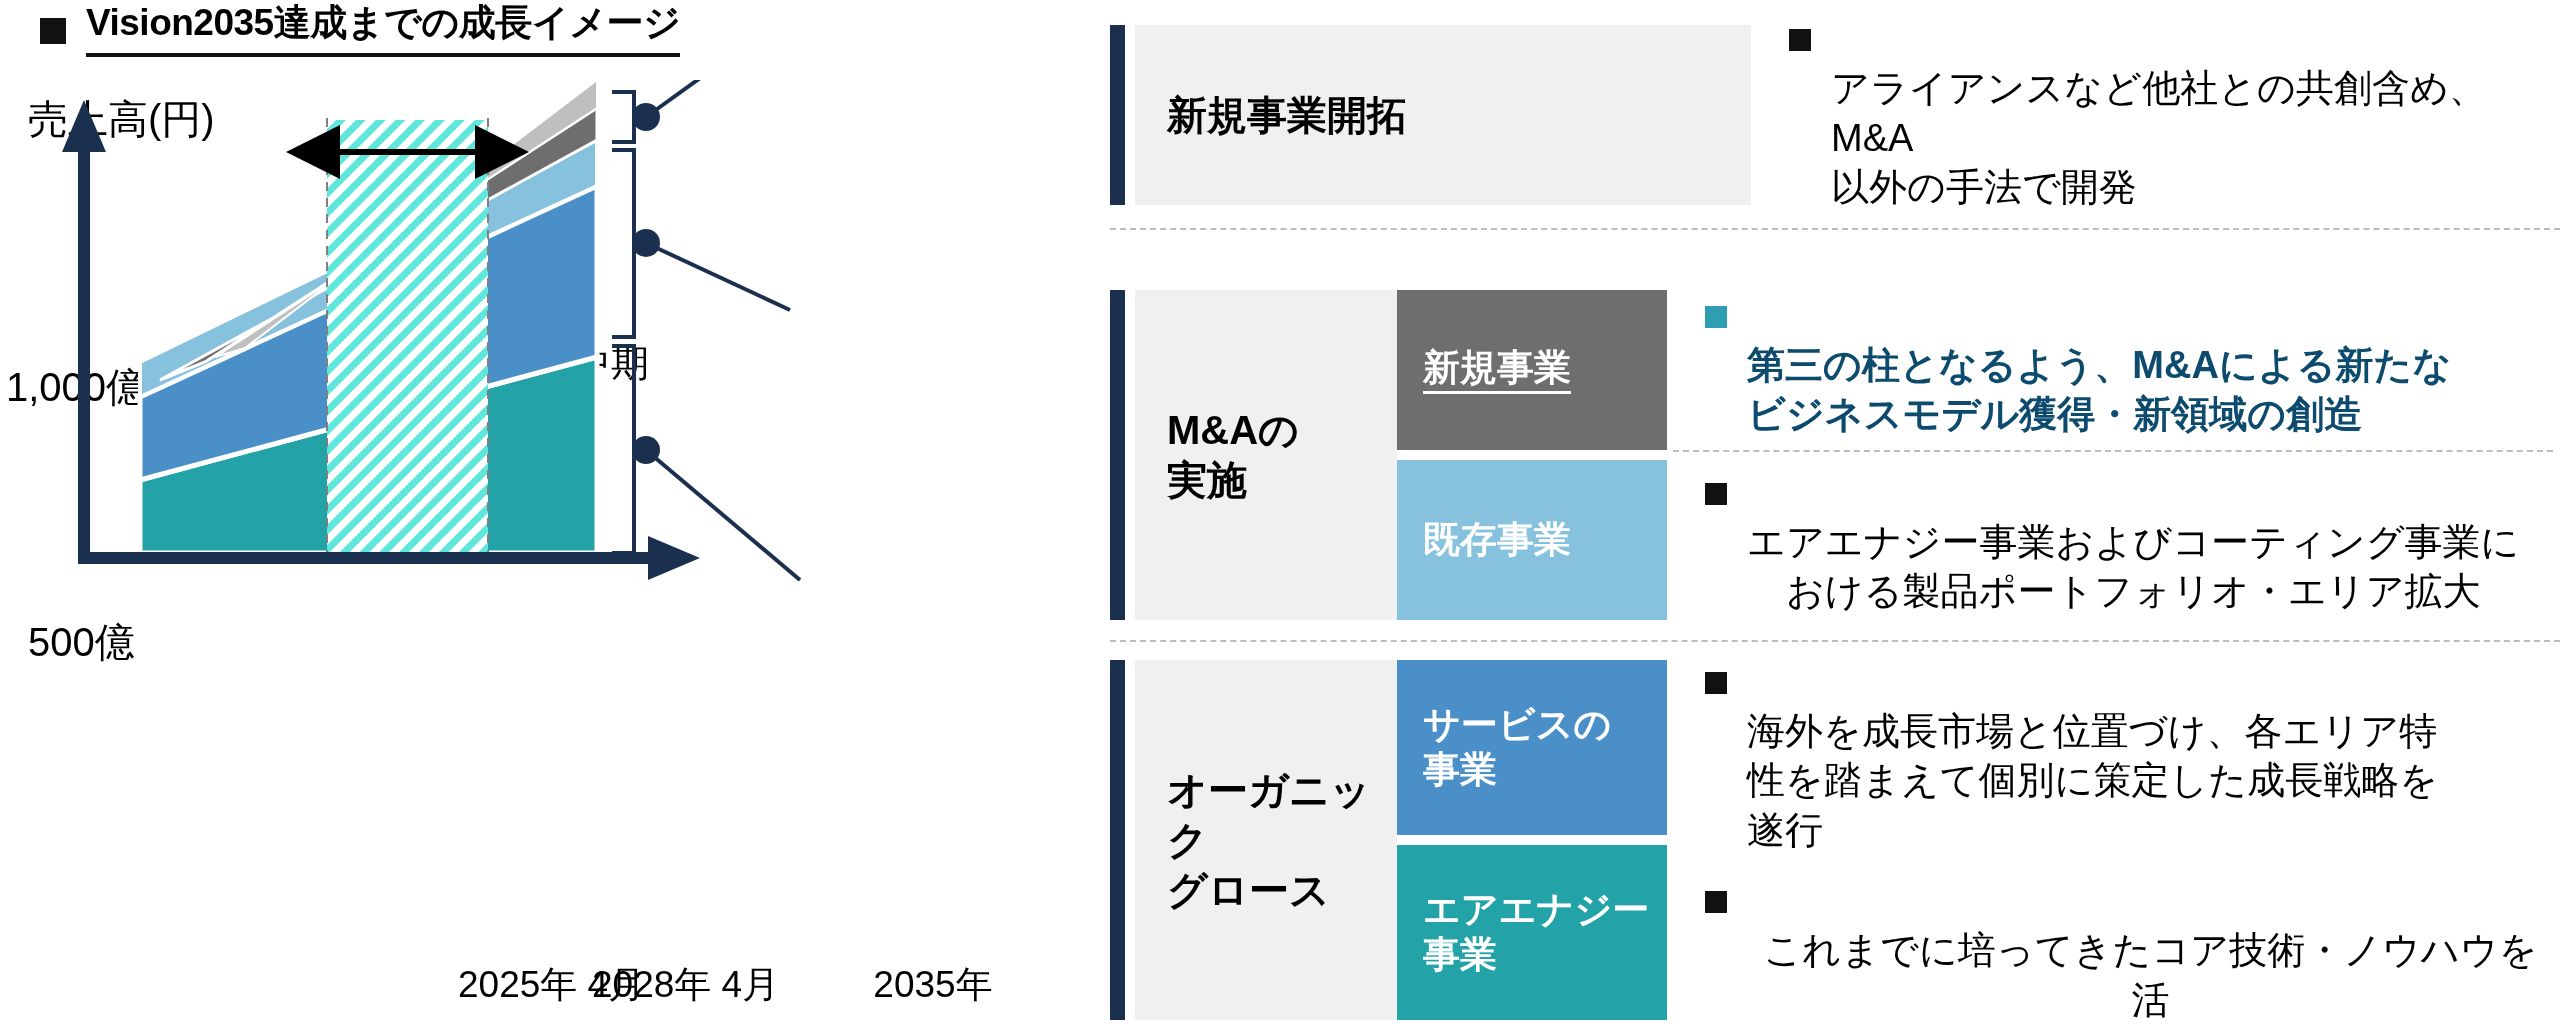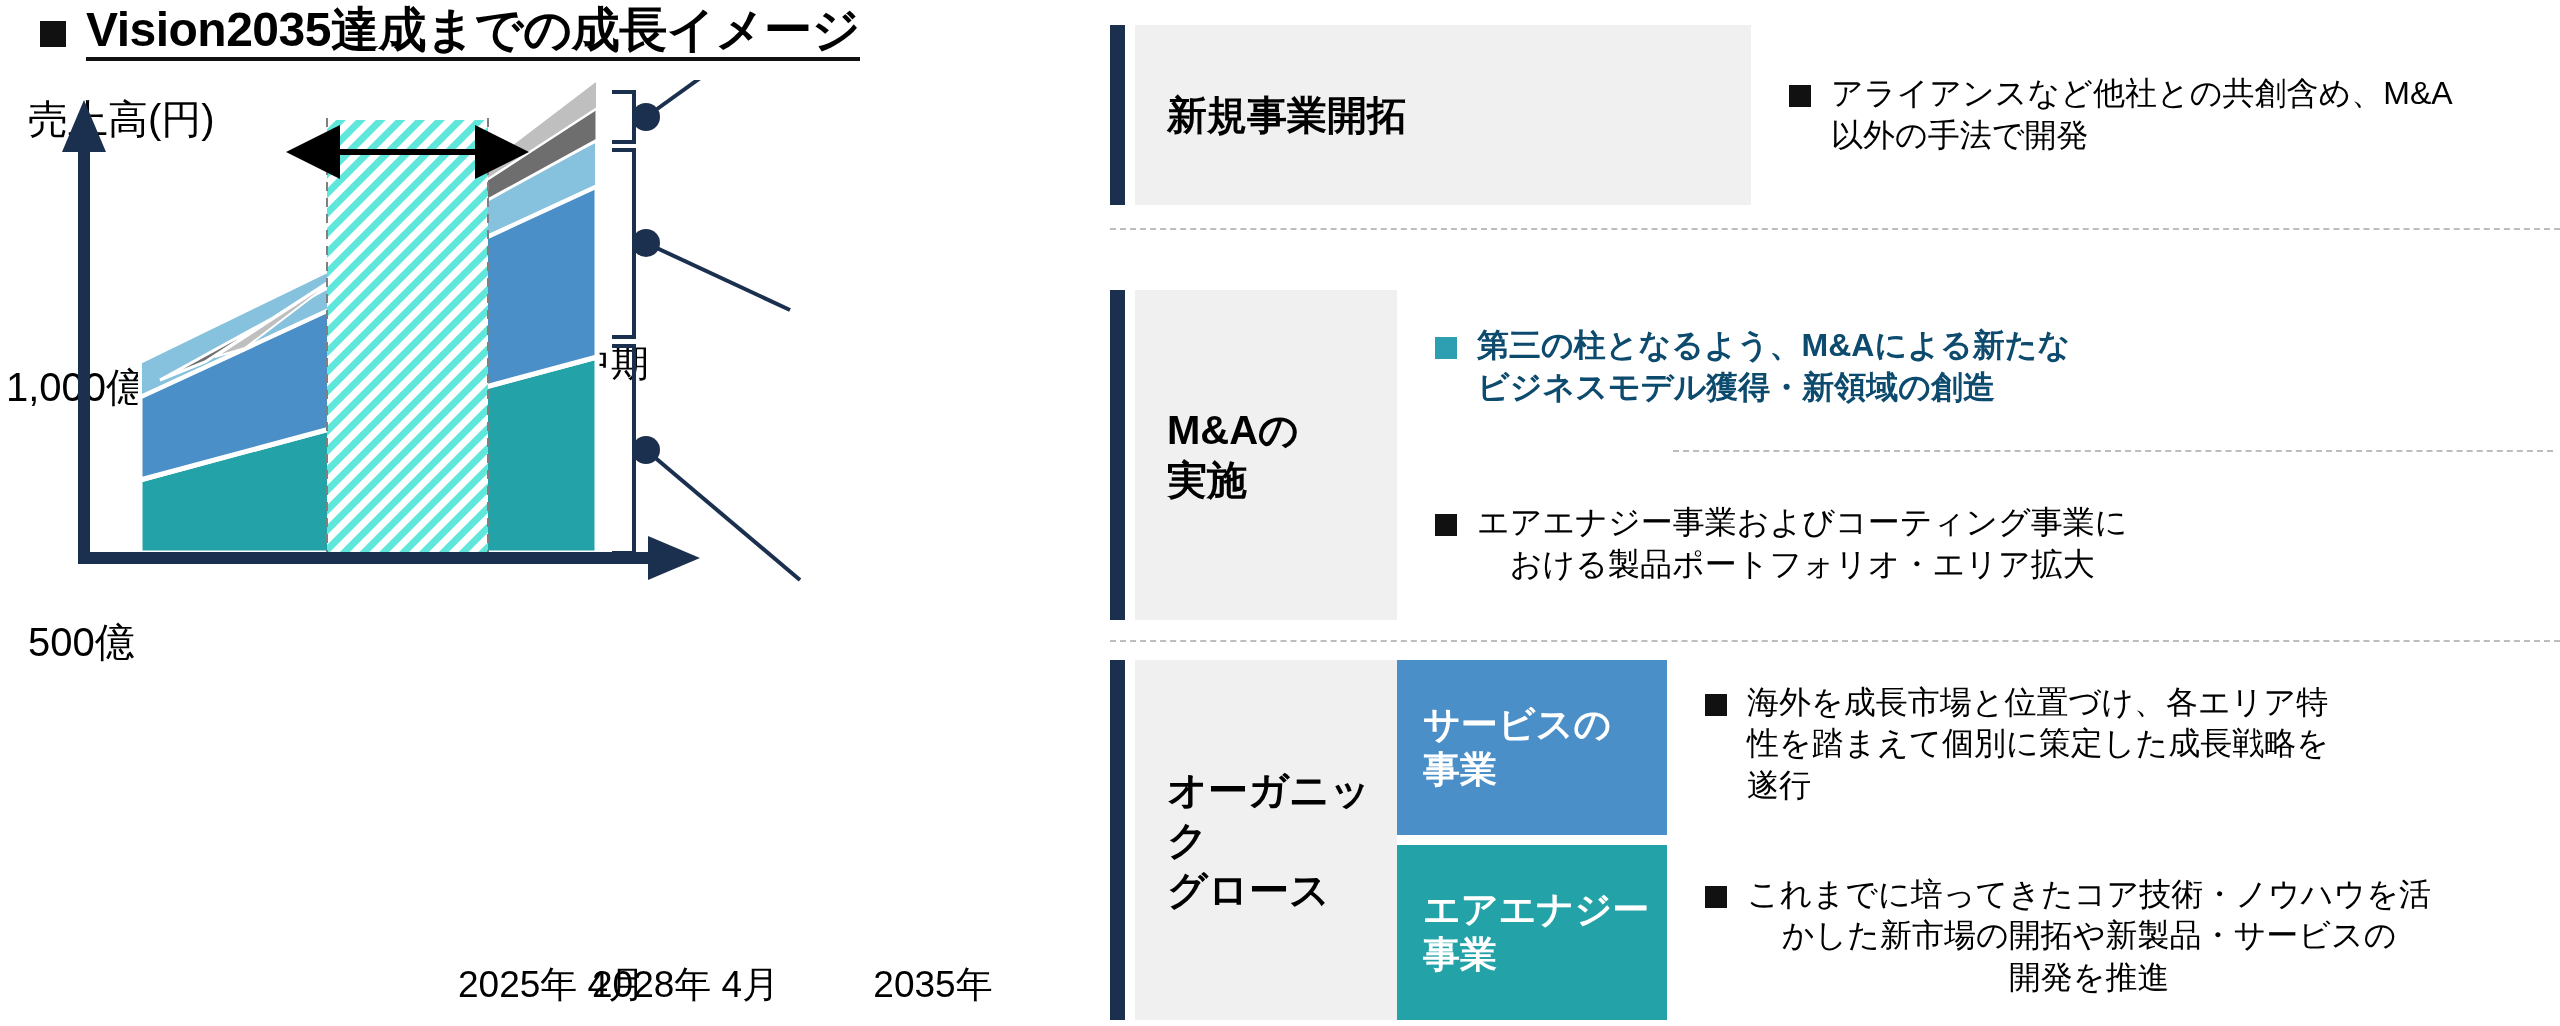--- a/index.html
+++ b/index.html
@@ -22,25 +22,25 @@
     left: 40px; top: 2px;
     display: flex; align-items: center; gap: 20px;
   }
   #title-bullet {
     width: 26px; height: 26px;
     background: #111111;
     flex: 0 0 auto;
     margin-top: 4px;
   }
   #title-text {
-    font-size: 48px;
+    font-size: 37px;
     font-weight: bold;
     letter-spacing: -0.5px;
     border-bottom: 4px solid #111111;
-    padding-bottom: 0;
+    padding-bottom: 8px;
     line-height: 1.15;
     white-space: nowrap;
   }
 
   
   #chart-area {
     position: absolute;
     left: 0; top: 80px;
     width: 1120px; height: 946px;
   }
@@ -141,23 +141,24 @@
   }
   .bullet-row { display: flex; align-items: flex-start; gap: 20px; }
   .bullet-row + .bullet-row { margin-top: 24px; text-align: center; }
   .bullet-mark {
     width: 22px; height: 22px;
     background: #111111;
     flex: 0 0 auto;
     margin-top: 12px;
   }
   .bullet-text {
-    font-size: 32px;
+    font-size: 38px;
     line-height: 1.3;
     white-space: pre-line;
+    margin-top: 47px;
   }
   .bullet-row.accent .bullet-mark { background: #2e9fb0; }
   .bullet-row.accent .bullet-text { color: #0c4a6e; font-weight: bold; }
 
   .divider {
     position: absolute;
     left: 0; width: 1450px;
     border-top: 2px dashed #bdbdbd;
   }
   #divider-0 { top: 228px; }
@@ -271,20 +272,29 @@
     </div>
   </div>
 
   <div class="section" id="section-1" style="width:1450px;">
     <div class="section-spine"></div>
     <div class="section-gap"></div>
     <div class="section-title-box">
       <div class="section-title">M&amp;Aの
 実施</div>
     </div>
+    <div class="tiles">
+      <div class="tile underlined" style="background:#6E6E6E;">
+        <span>新規事業</span>
+      </div>
+      <div class="tile-spacer"></div>
+      <div class="tile" style="background:#86C1DD;">
+        <span>既存事業</span>
+      </div>
+    </div>
     <div class="bullets" style="justify-content:space-around;">
       <div class="bullet-row accent">
         <div class="bullet-mark"></div>
         <div class="bullet-text">第三の柱となるよう、M&amp;Aによる新たな
 ビジネスモデル獲得・新領域の創造</div>
       </div>
       <div class="bullet-row">
         <div class="bullet-mark"></div>
         <div class="bullet-text">エアエナジー事業およびコーティング事業に
 おける製品ポートフォリオ・エリア拡大</div>

